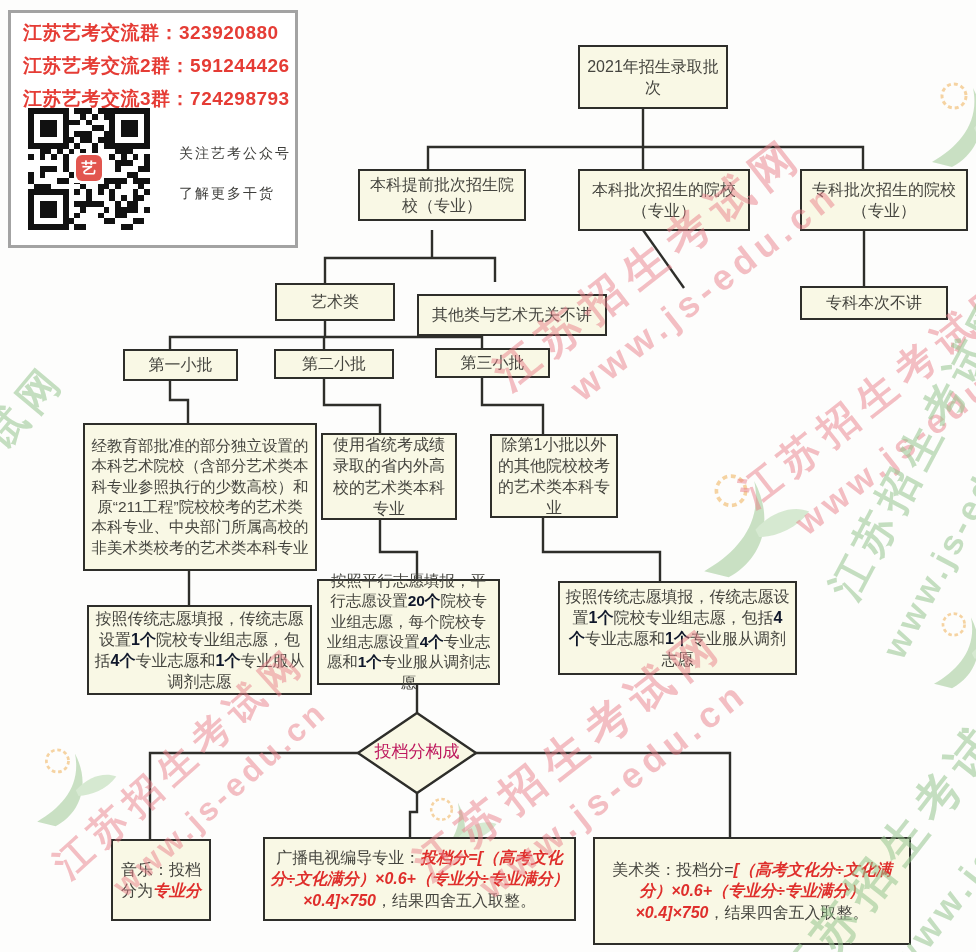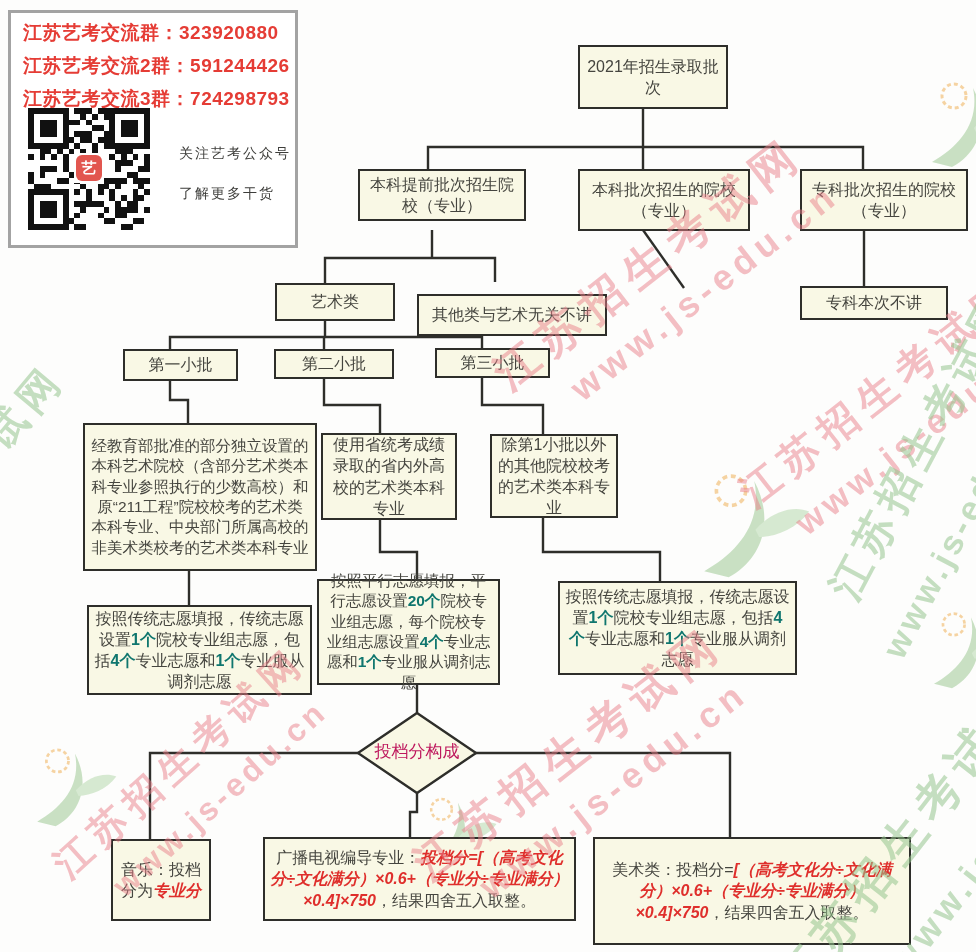--- a/index.html
+++ b/index.html
@@ -3,21 +3,21 @@
 <meta charset="utf-8">
 <style>
   html,body{margin:0;padding:0;background:#fdfdfc;}
   body{font-family:"Liberation Sans","DejaVu Sans",sans-serif;}
   #page{position:relative;width:976px;height:952px;overflow:hidden;background:#fdfdfc;}
 
   
   .fbox{position:absolute;background:#f9f8e5;border:2.5px solid #2e2e2a;color:#45453f;
         display:flex;align-items:center;justify-content:center;text-align:center;
         font-size:16px;line-height:1.32;padding:3px 5px;box-sizing:border-box;z-index:3;margin-left:10px;}
-  .seg-rb{color:#0f766e;font-weight:bold;font-style:normal;}
+  .seg-rb{color:#0f172a;font-weight:bold;font-style:normal;}
   .seg-ri{color:#df2f2c;font-weight:bold;font-style:italic;}
 
   
   #wires{position:absolute;left:0;top:0;z-index:2;}
   #wires polyline,#wires line{stroke:#2e2e2a;stroke-width:2.4;fill:none;}
   #wires polygon{fill:#f9f8e5;stroke:#2e2e2a;stroke-width:2.4;}
   #diamond-label{position:absolute;left:352px;top:740px;width:130px;text-align:center;
         font-size:17px;color:#be185d;z-index:3;}
 
   

